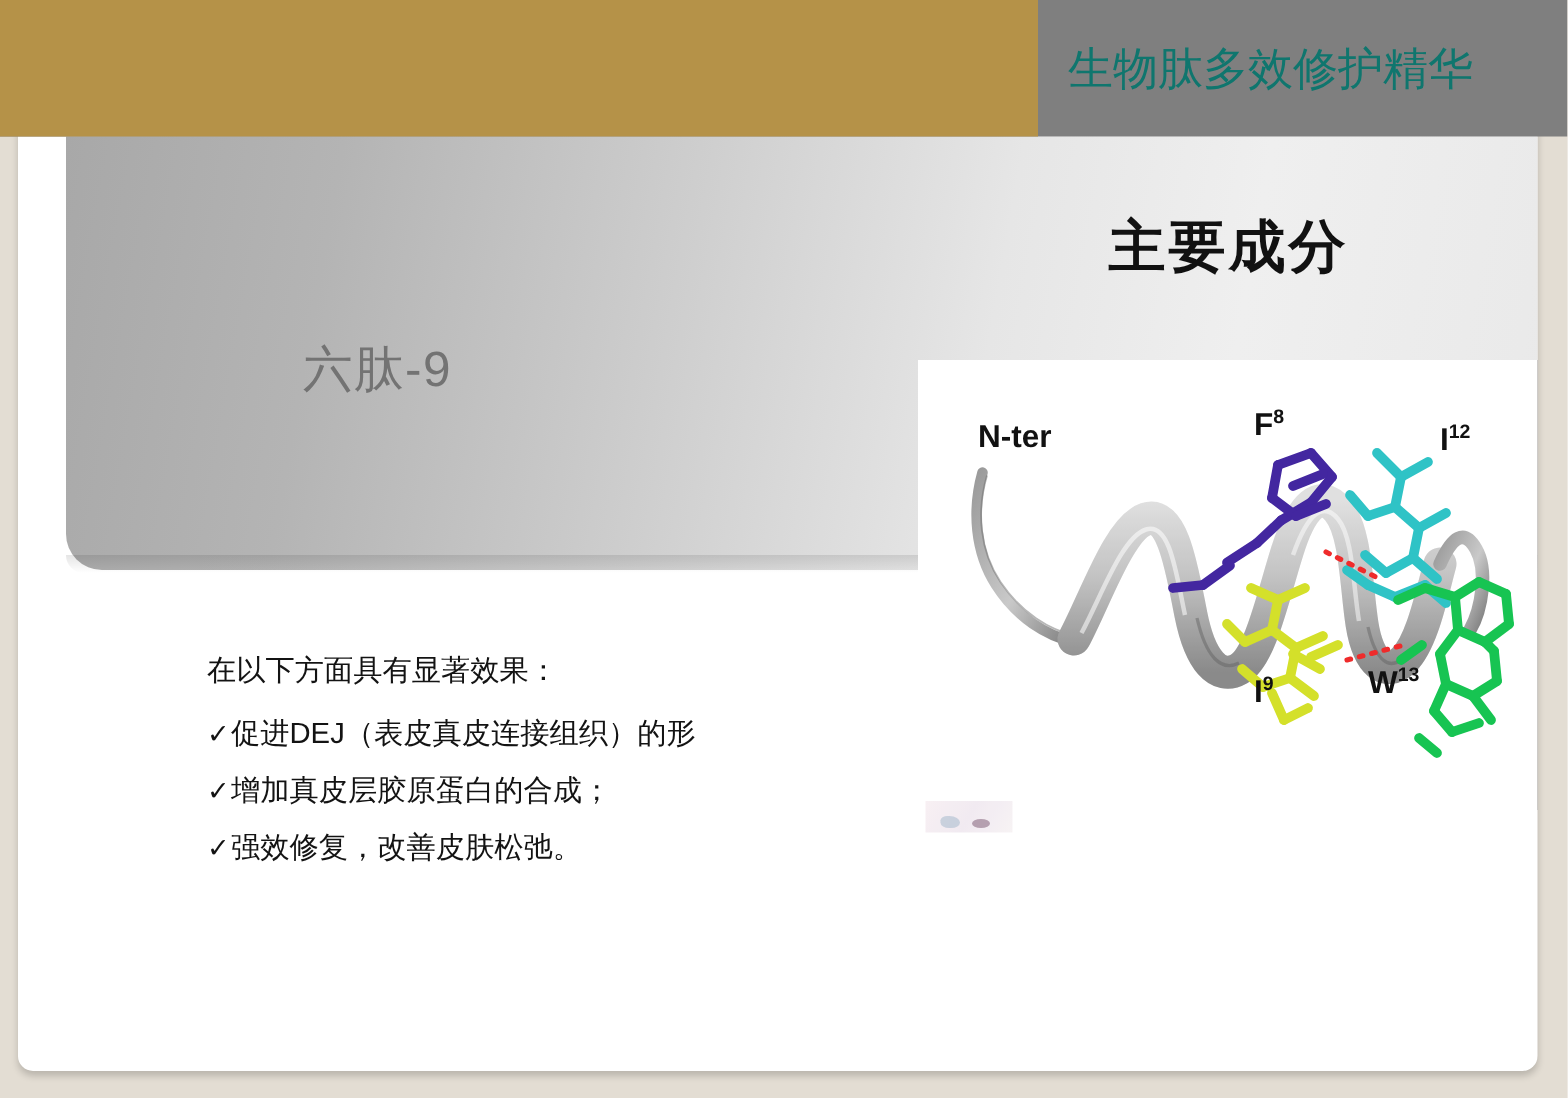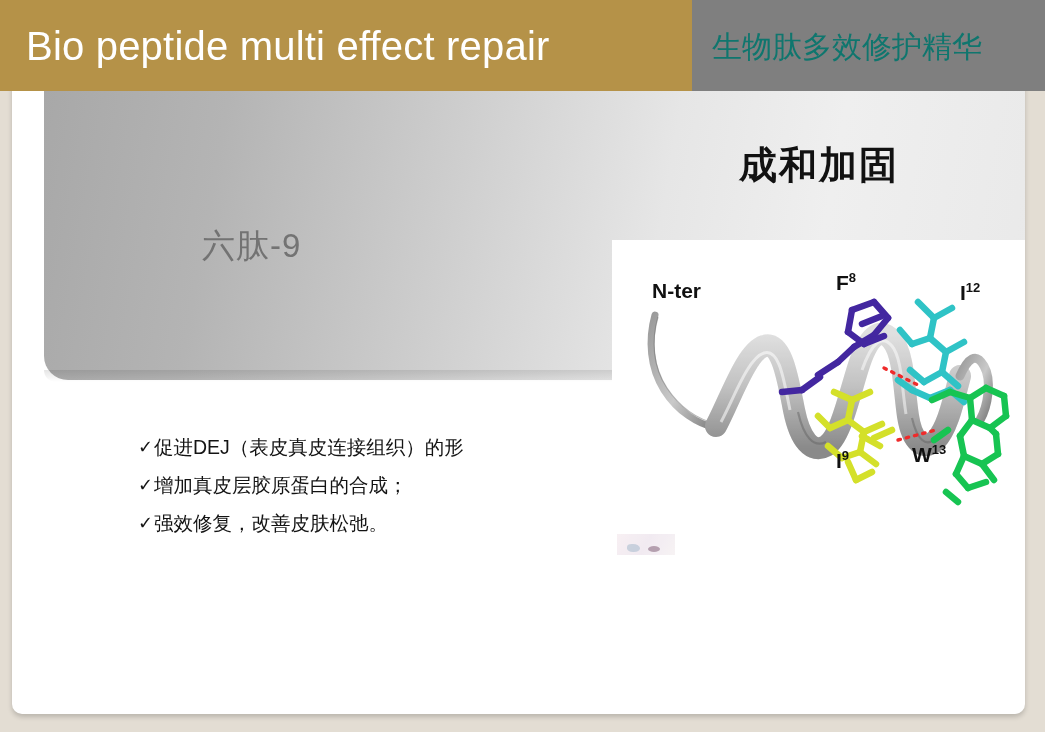--- a/index.html
+++ b/index.html
@@ -92,21 +92,21 @@
 
 <div id="slide-root">
 
   <div class="page-backdrop"></div>
 
   <div class="slide-card">
 
     <div class="gray-panel"></div>
     <div class="gray-panel-shadow"></div>
 
-    <div class="heading-main">成和加固</div>
+    <div class="heading-main">主要成分</div>
     <div class="subheading-peptide">六肽-9</div>
 
     <div class="molecule-figure">
       <svg width="413" height="300" viewBox="0 0 413 300" xmlns="http://www.w3.org/2000/svg">
         <defs>
           <linearGradient id="ribbonTop" x1="0" y1="0" x2="0" y2="1">
             <stop offset="0%" stop-color="#f3f3f3"></stop>
             <stop offset="45%" stop-color="#cfcfcf"></stop>
             <stop offset="100%" stop-color="#8a8a8a"></stop>
           </linearGradient>
@@ -236,20 +236,21 @@
         </g>
       </svg>
     </div>
 
     <div class="fragment-strip">
       <div class="blob1"></div>
       <div class="blob2"></div>
     </div>
 
     <div class="bullet-block">
+      <div class="bullet-lead">在以下方面具有显著效果：</div>
 
       <div class="bullet-row">
         <span class="bullet-check">✓</span>
         <span class="bullet-text">促进DEJ（表皮真皮连接组织）的形</span>
       </div>
 
       <div class="bullet-row">
         <span class="bullet-check">✓</span>
         <span class="bullet-text">增加真皮层胶原蛋白的合成；</span>
       </div>
@@ -258,17 +259,16 @@
         <span class="bullet-check">✓</span>
         <span class="bullet-text">强效修复，改善皮肤松弛。</span>
       </div>
     </div>
 
   </div>
 
   <div class="header-band">
     <div class="header-gray"></div>
     <div class="header-gold"></div>
-    <div class="header-title-en">Bio peptide multi effect repair</div>
     <div class="header-title-cn">生物肽多效修护精华</div>
   </div>
 
 </div>
 
 </body></html>

